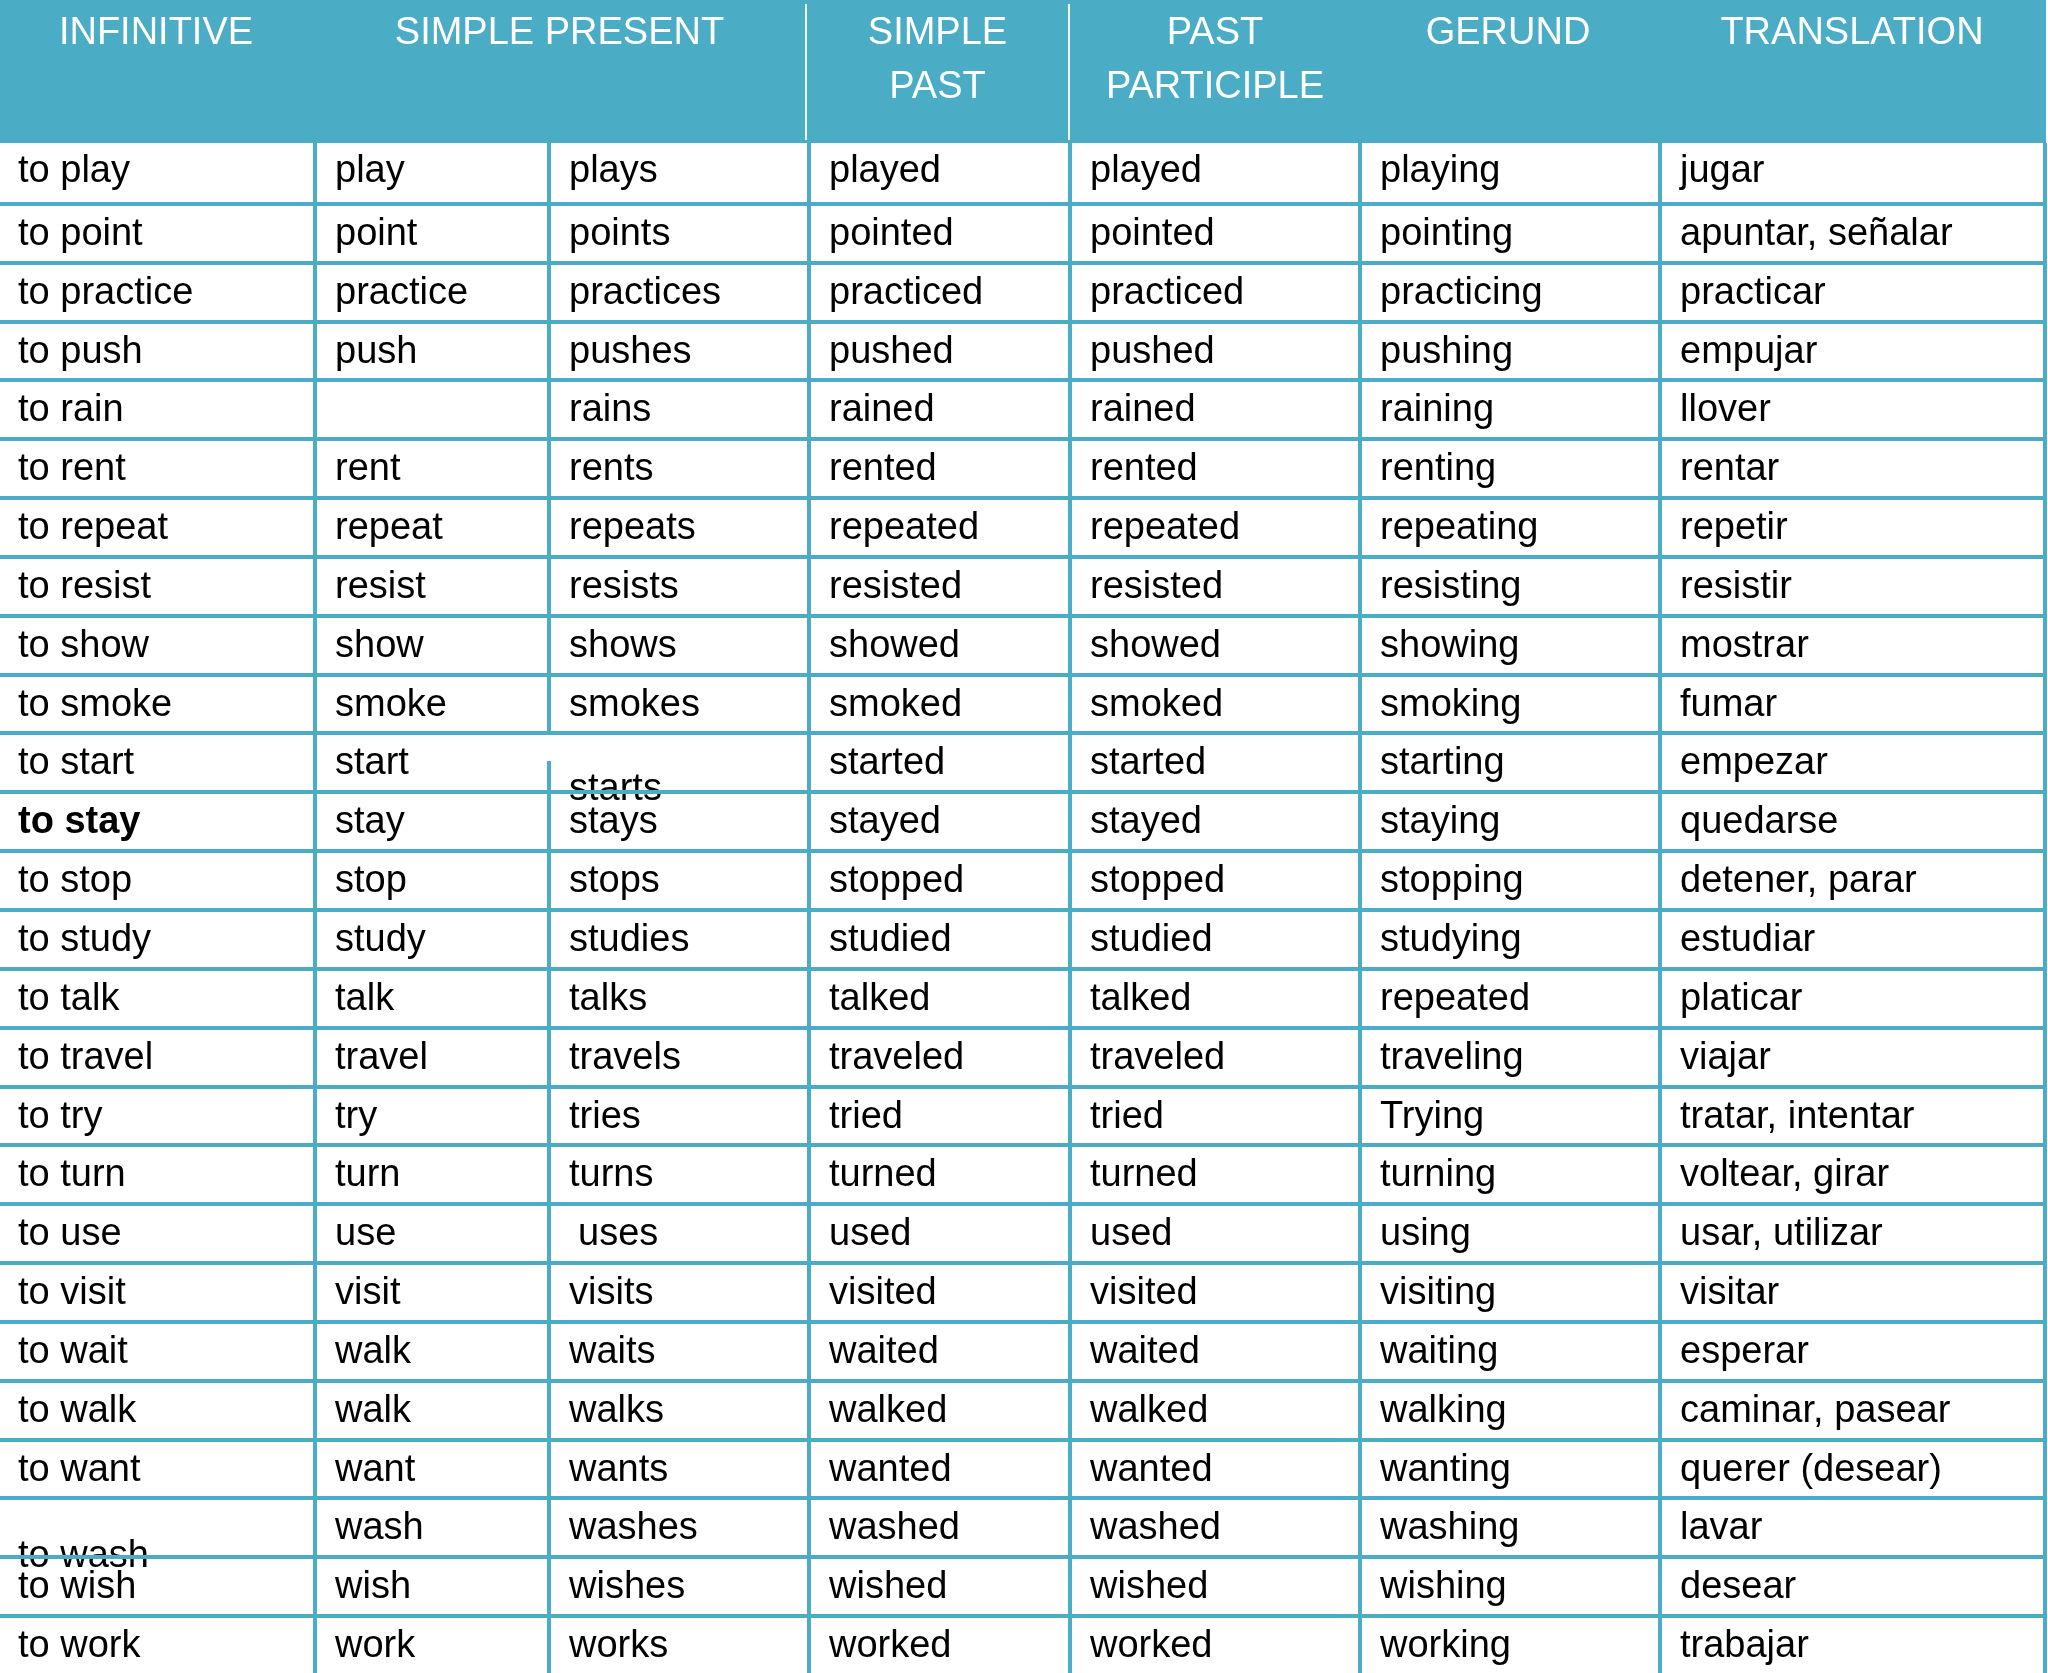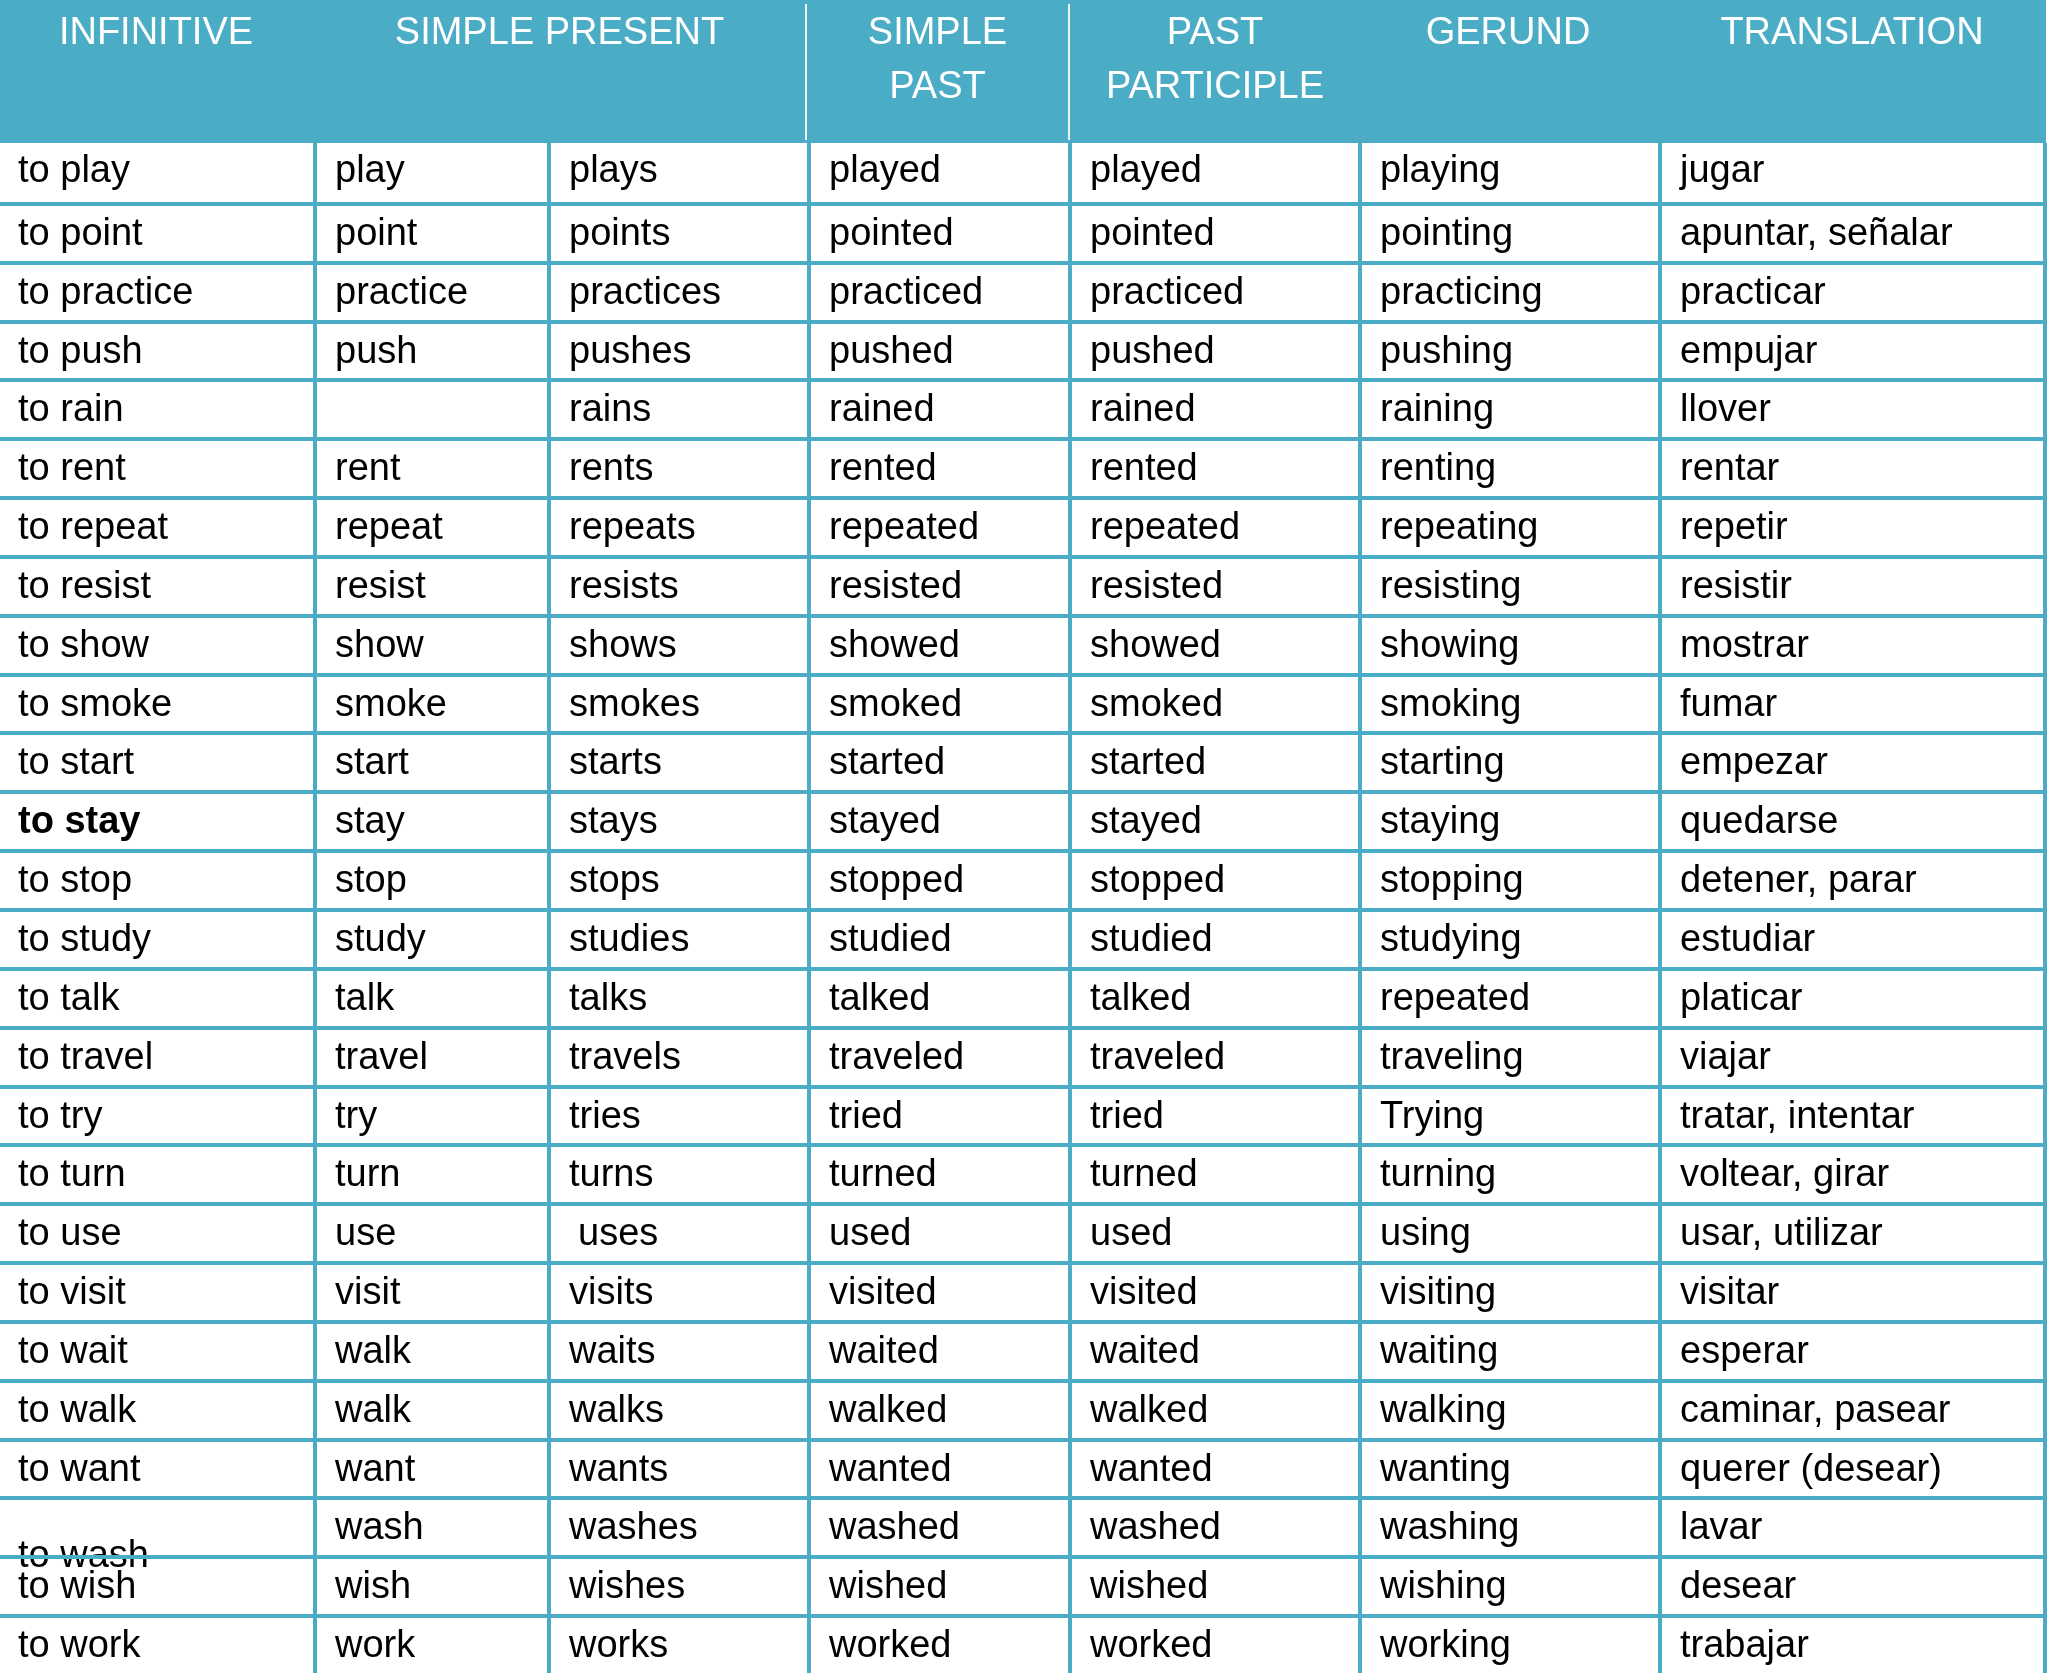--- a/index.html
+++ b/index.html
@@ -116,21 +116,21 @@
         <div class="cell c1" style="left: 313px; width: 234px;">smoke</div>
         <div class="cell c2" style="left: 547px; width: 260px;">smokes</div>
         <div class="cell c3" style="left: 807px; width: 261px;">smoked</div>
         <div class="cell c4" style="left: 1068px; width: 290px;">smoked</div>
         <div class="cell c5" style="left: 1358px; width: 300px;">smoking</div>
         <div class="cell c6" style="left: 1658px; width: 386px;">fumar</div>
       </div>
       <div class="row">
         <div class="cell c0" style="left: 0px; width: 313px;">to start</div>
         <div class="cell c1" style="left: 313px; width: 234px;">start</div>
-        <div class="cell c2" style="left: 547px; width: 260px;">starts</div>
+        <div class="cell c2" style="left: 547px; width: 260px; margin-top: 26px;">starts</div>
         <div class="cell c3" style="left: 807px; width: 261px;">started</div>
         <div class="cell c4" style="left: 1068px; width: 290px;">started</div>
         <div class="cell c5" style="left: 1358px; width: 300px;">starting</div>
         <div class="cell c6" style="left: 1658px; width: 386px;">empezar</div>
       </div>
       <div class="row">
         <div class="cell c0 bold" style="left: 0px; width: 313px;">to stay</div>
         <div class="cell c1" style="left: 313px; width: 234px;">stay</div>
         <div class="cell c2" style="left: 547px; width: 260px;">stays</div>
         <div class="cell c3" style="left: 807px; width: 261px;">stayed</div>

